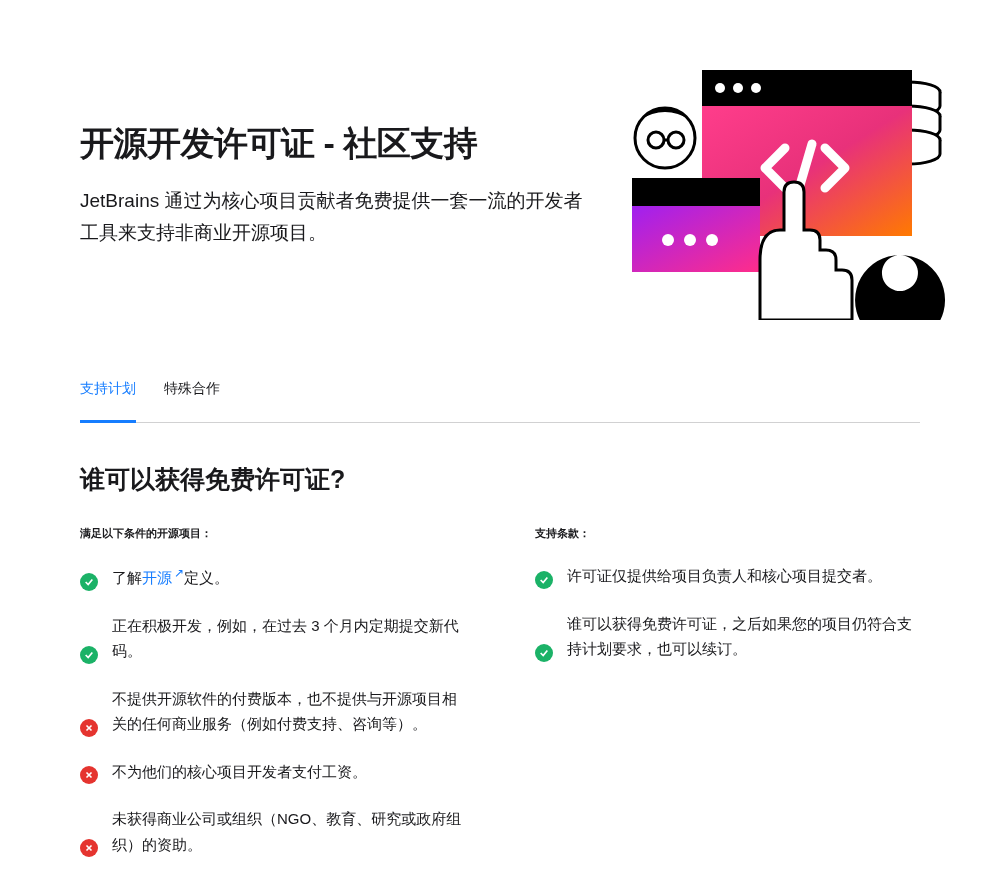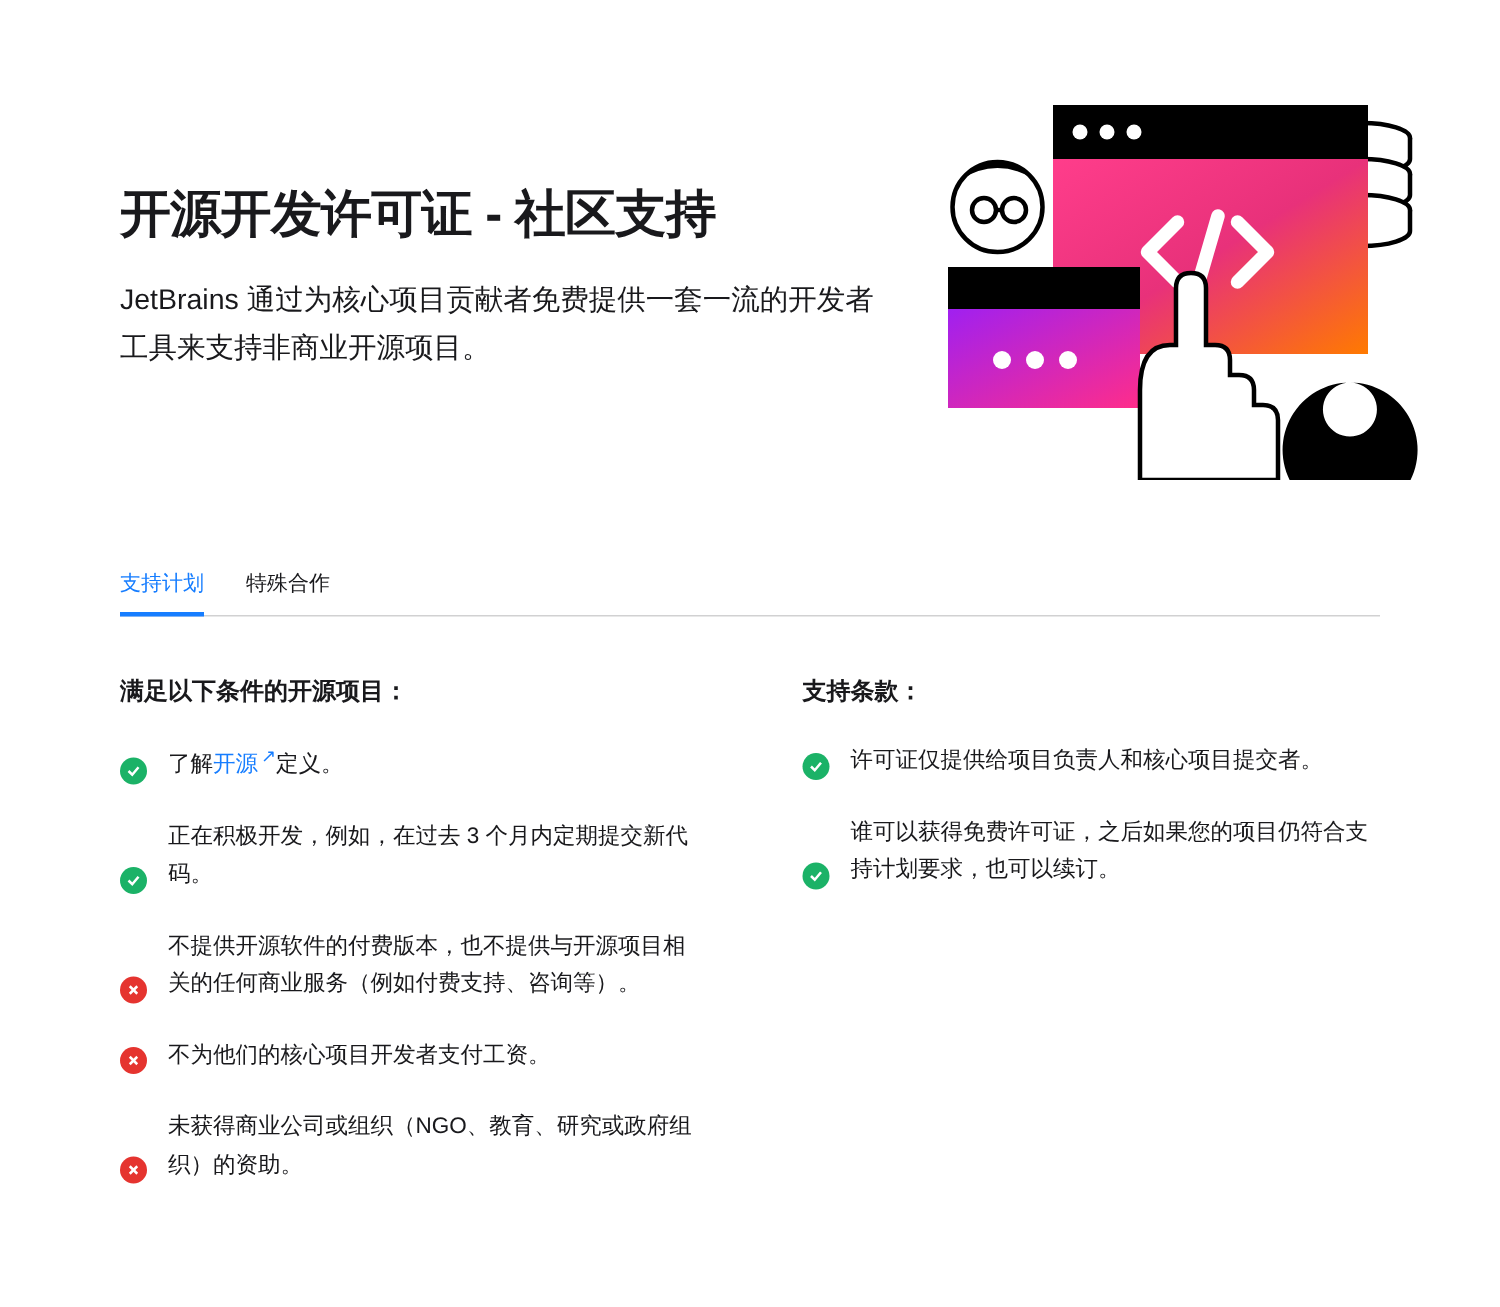--- a/index.html
+++ b/index.html
@@ -12,29 +12,29 @@
     overflow: hidden;
   }
   .page { padding: 50px 80px 0 80px; }
   .hero { display: flex; justify-content: space-between; align-items: center; }
   .hero-text { max-width: 520px; }
   h1 { font-size: 34px; font-weight: 700; line-height: 1.3; margin-bottom: 20px; letter-spacing: -0.5px; }
   .subtitle { font-size: 19px; line-height: 1.7; color: #19191c; font-weight: 400; }
   .hero-art { width: 360px; height: 280px; flex-shrink: 0; margin-right: -30px; margin-top: -10px; }
 
   .tabs { display: flex; gap: 28px; border-bottom: 1px solid #d1d1d2; margin-top: 60px; margin-bottom: 40px; }
-  .tab { font-size: 14px; color: #19191c; padding-bottom: 12px; cursor: pointer; position: relative; }
+  .tab { font-size: 14px; color: #19191c; padding-bottom: 24px; cursor: pointer; position: relative; }
   .tab.active { color: #167dff; }
   .tab.active::after { content:""; position:absolute; left:0; right:0; bottom:-1px; height:3px; background:#167dff; }
 
   h2 { font-size: 25px; font-weight: 700; margin-bottom: 30px; }
 
   .columns { display: flex; gap: 70px; }
   .col { flex: 1; }
-  .col-heading { font-size: 16px; font-weight: 700; margin-bottom: 22px; }
+  .col-heading { font-size: 11px; font-weight: 700; margin-bottom: 22px; }
 
   ul.iconlist { list-style: none; }
   ul.iconlist li { display: flex; align-items: flex-end; gap: 14px; margin-bottom: 22px; font-size: 15px; line-height: 1.7; }
   .li-text { flex: 1; }
   .li-text a { color: #167dff; text-decoration: none; }
   .ext-arrow { font-size: 12px; vertical-align: super; color:#167dff; margin-left:2px;}
 
   .ico { width: 18px; height: 18px; border-radius: 50%; flex-shrink: 0; display: inline-flex; align-items: center; justify-content: center; margin-top: 3px; }
   .ico-check { background: #1bb267; }
   .ico-cross { background: #e5342f; }
@@ -103,20 +103,21 @@
         </g>
       </svg>
     </div>
   </div>
 
   <div class="tabs">
     <div class="tab active">支持计划</div>
     <div class="tab">特殊合作</div>
   </div>
 
+  <h2>谁可以获得免费许可证?</h2>
 
   <div class="columns">
     <div class="col">
       <div class="col-heading">满足以下条件的开源项目：</div>
       <ul class="iconlist">
         <li>
           <span class="ico ico-check">
               <svg viewBox="0 0 12 12">
                 <polyline points="2,6 5,9 10,3" fill="none" stroke="#fff" stroke-width="2"></polyline>
               </svg>

